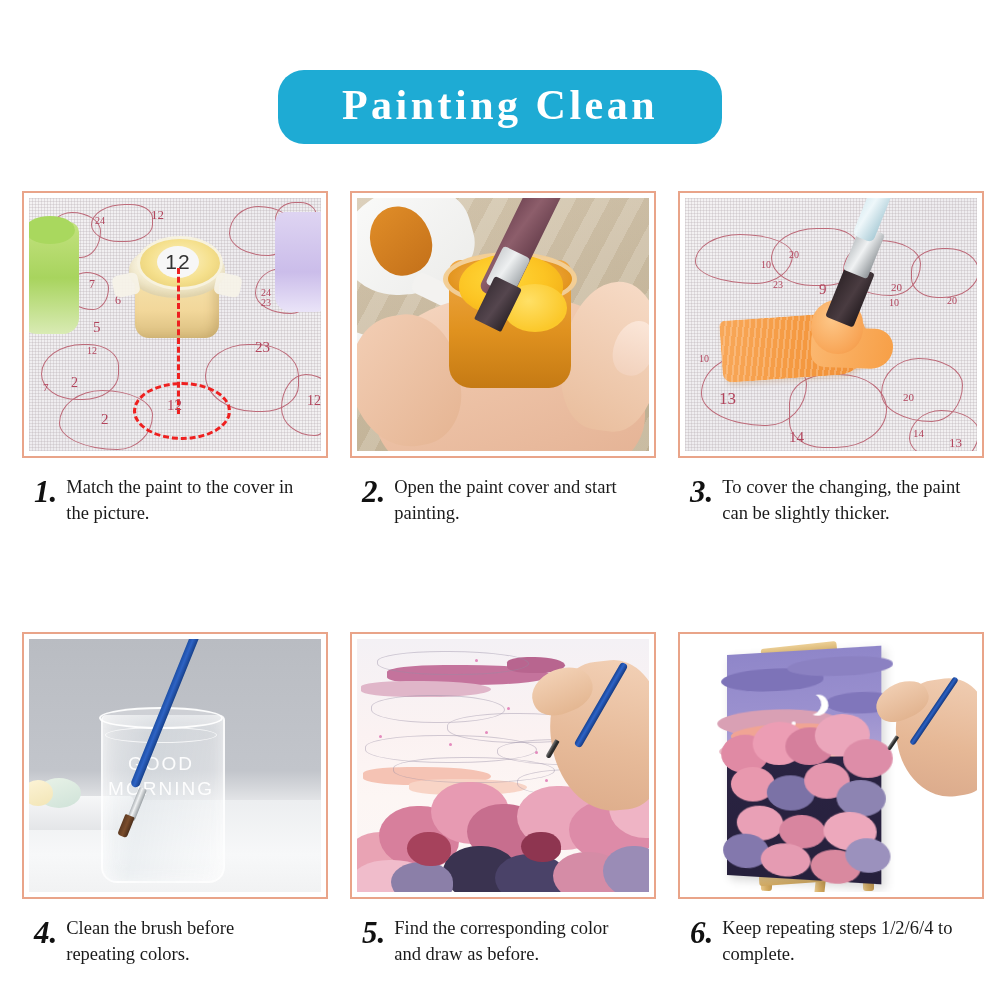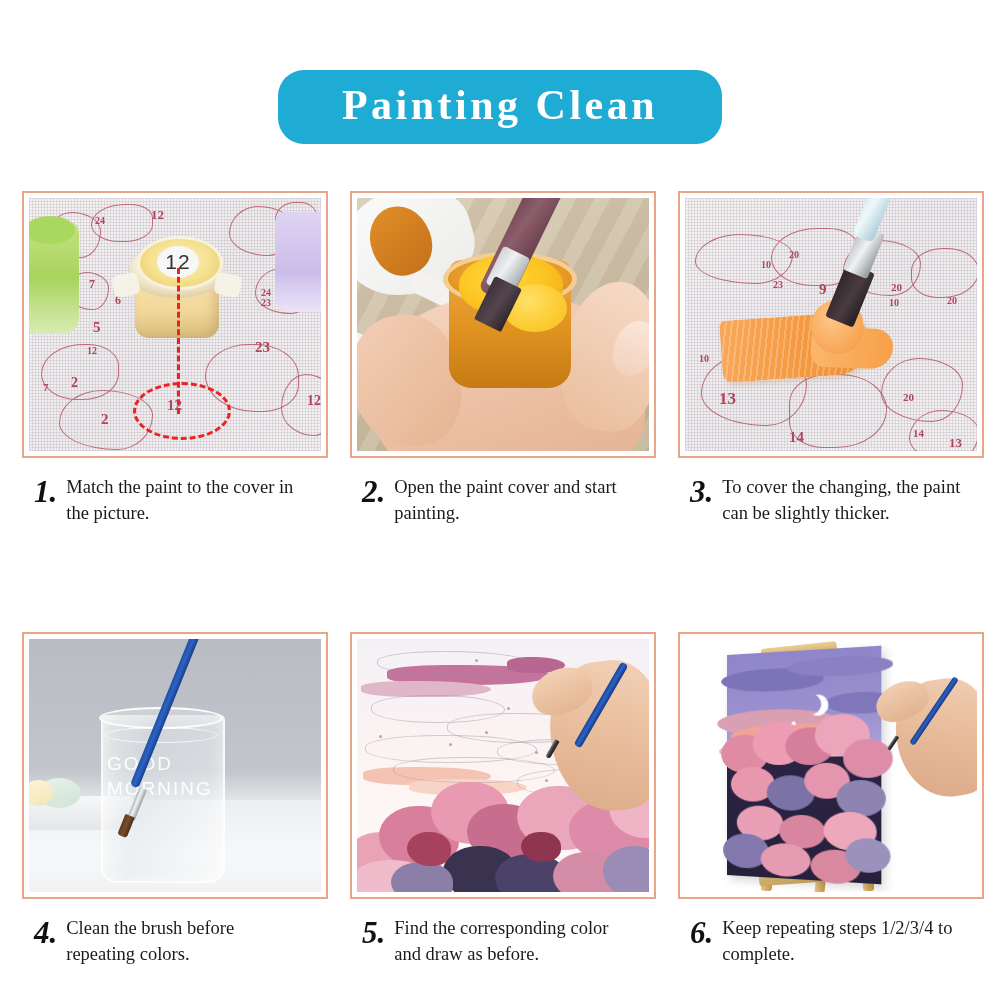--- a/index.html
+++ b/index.html
@@ -108,21 +108,21 @@
   .blob {
     position: absolute;
     border: 1.4px solid #bd6a79;
     border-radius: 46% 54% 38% 62% / 55% 42% 58% 45%;
     background: transparent;
   }
   .cnum {
     position: absolute;
     color: #b2445c;
     font-family: "Liberation Serif", "DejaVu Serif", serif;
-    font-weight: bold;
+    font-weight: normal;
     line-height: 1;
   }
   .pot {
     position: absolute;
     left: 96px; top: 28px;
     width: 104px; height: 112px;
   }
   .pot-body {
     position: absolute;
     left: 10px; top: 44px;
@@ -437,21 +437,21 @@
     left: 76px; top: 88px;
     width: 112px; height: 16px;
     border: 1.5px solid rgba(255,255,255,.75);
     border-radius: 50%;
     box-sizing: border-box;
   }
   .p4-text {
     position: absolute;
     left: 78px; top: 112px;
     width: 108px;
-    text-align: left;
+    text-align: center;
     color: rgba(255,255,255,.92);
     font-family: "Liberation Sans", sans-serif;
     font-size: 19px;
     letter-spacing: 2px;
     line-height: 1.35;
   }
   .p4-brush-handle {
     position: absolute;
     left: 132px; top: -14px;
     width: 9px; height: 168px;
@@ -901,17 +901,17 @@
           </div>
 
           <div class="p6-hand"></div>
           <div class="p6-hand-knuckle"></div>
           <div class="p6-brush"></div>
           <div class="p6-brush-tip"></div>
         </div>
       </div>
       <div class="caption">
         <div class="step-num">6.</div>
-        <div class="caption-text">Keep repeating steps 1/2/3/4 to complete.</div>
+        <div class="caption-text">Keep repeating steps 1/2/6/4 to complete.</div>
       </div>
     </div>
   </div>
 </div>
 
 </body></html>

